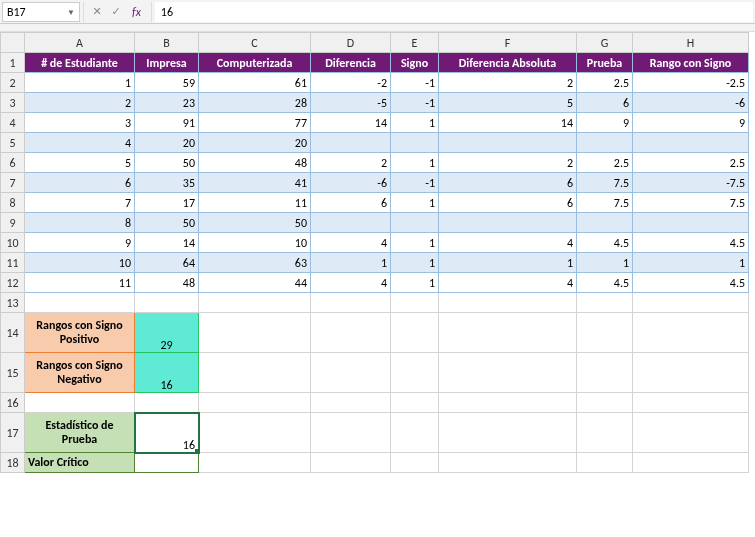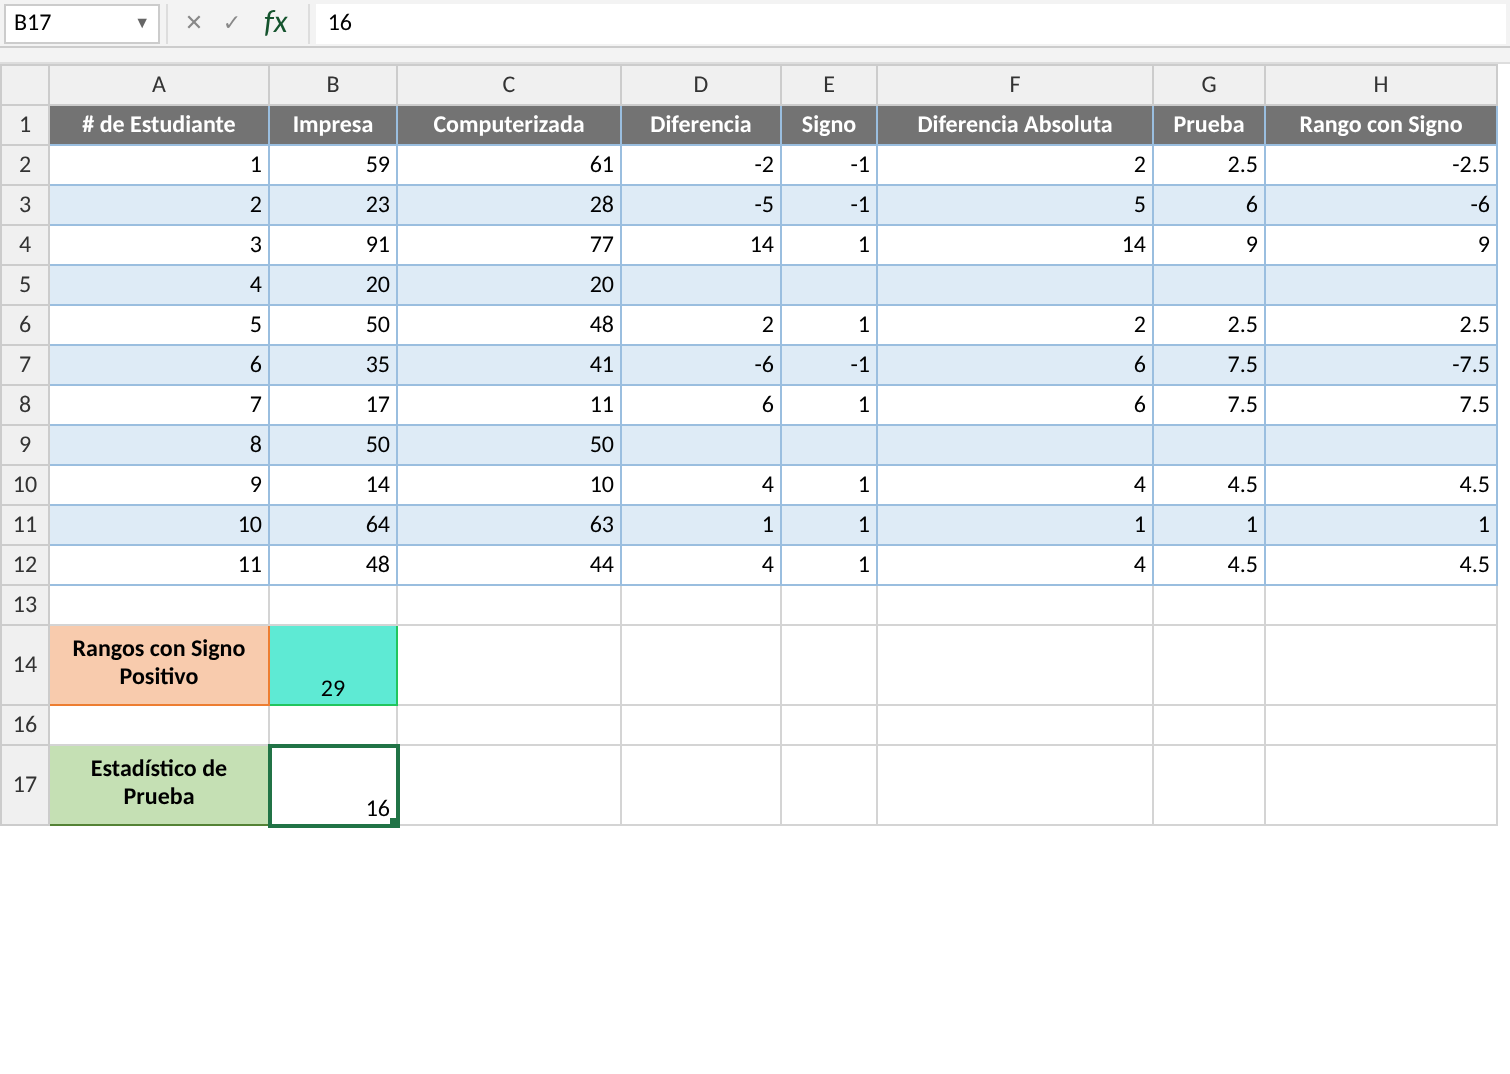--- a/index.html
+++ b/index.html
@@ -50,22 +50,22 @@
       width: 18px;
       height: 18px;
       display: flex;
       align-items: center;
       justify-content: center;
       color: #888;
       font-size: 11px;
     }
     .fx-label {
       font-style: italic;
-      font-size: 16px;
-      color: #14532d;
+      font-size: 12px;
+      color: #701a75;
       padding: 0 6px;
     }
     .formula-input {
       flex: 1;
       height: 20px;
       background: #fff;
       border: none;
       padding: 0 6px;
       display: flex;
       align-items: center;
@@ -114,21 +114,21 @@
     .col-B { width: 64px; }
     .col-C { width: 112px; }
     .col-D { width: 80px; }
     .col-E { width: 48px; }
     .col-F { width: 138px; }
     .col-G { width: 56px; }
     .col-H { width: 116px; }
 
     
     .hdr-cell {
-      background: #737373;
+      background: #701a75;
       color: #fff;
       font-weight: bold;
       text-align: center;
       border: 1px solid #9abedf;
     }
     
     .band-odd td.data { background: #deebf6; }
     .band-even td.data { background: #fff; }
     td.data { border-color:#9abedf; }
     
@@ -375,20 +375,31 @@
     <td class="orange-label tall center">Rangos con Signo Positivo</td>
     <td class="orange-val tall">29</td>
     <td></td>
           <td></td>
           <td></td>
           <td></td>
           <td></td>
           <td></td>
   </tr>
 
+  <tr>
+    <td class="row-header">15</td>
+    <td class="orange-label tall center">Rangos con Signo Negativo</td>
+    <td class="orange-val tall">16</td>
+    <td></td>
+          <td></td>
+          <td></td>
+          <td></td>
+          <td></td>
+          <td></td>
+  </tr>
 
   <tr>
     <td class="row-header">16</td>
     <td></td>
           <td></td>
           <td></td>
           <td></td>
           <td></td>
           <td></td>
           <td></td>
@@ -400,15 +411,26 @@
     <td class="green-label tall center">Estadístico de Prueba</td>
     <td class="green-val tall active-cell">16</td>
     <td></td>
           <td></td>
           <td></td>
           <td></td>
           <td></td>
           <td></td>
   </tr>
 
+  <tr>
+    <td class="row-header">18</td>
+    <td class="green-label left" style="text-align:left;padding-left:3px;">Valor Crítico</td>
+    <td class="green-val"></td>
+    <td></td>
+          <td></td>
+          <td></td>
+          <td></td>
+          <td></td>
+          <td></td>
+  </tr>
 </tbody>
     </table>
 </div>
 
 </body></html>

